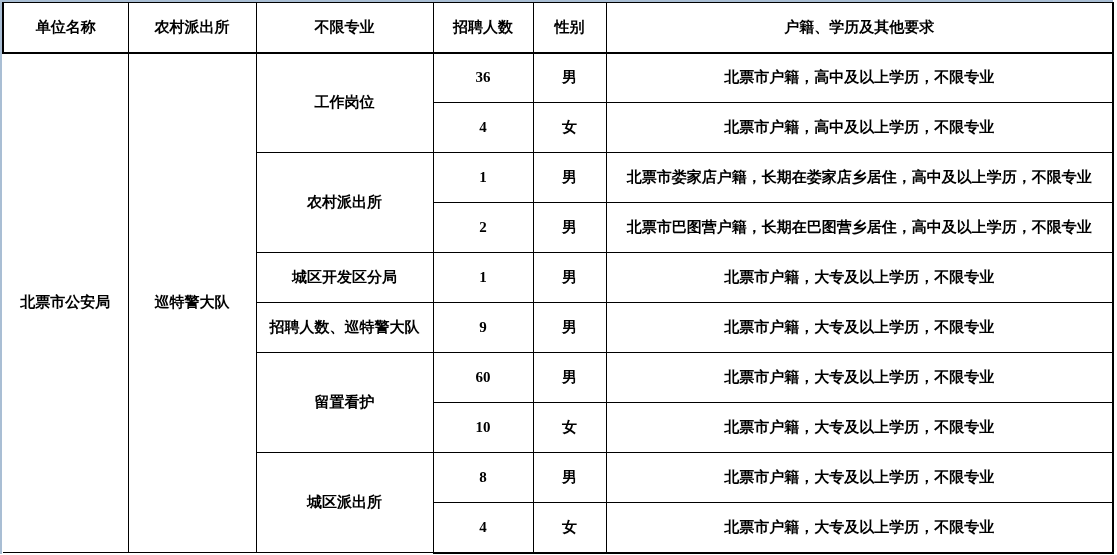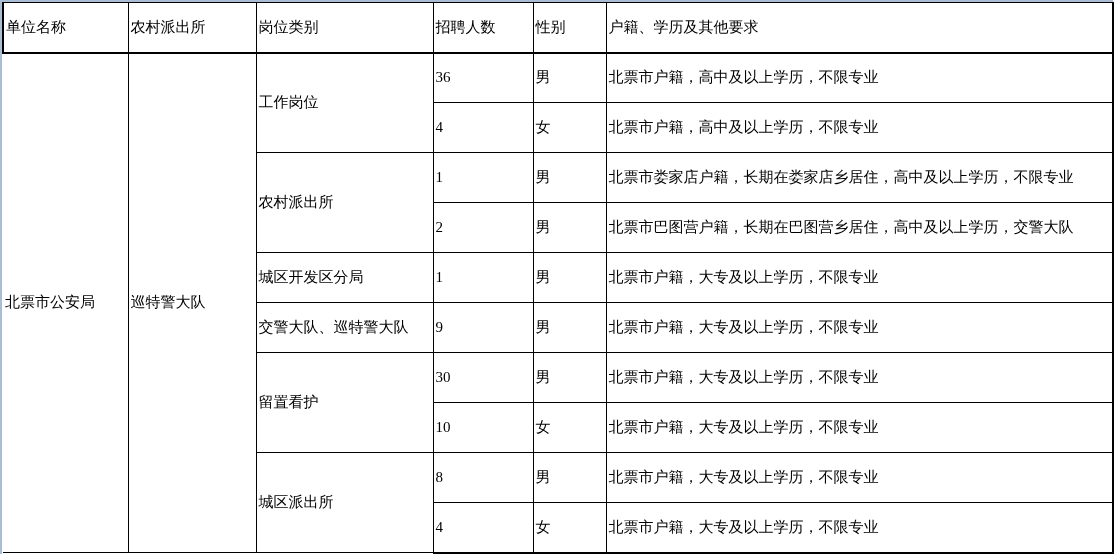--- a/index.html
+++ b/index.html
@@ -28,26 +28,26 @@
     border-left: 2px solid #a9bed4;
   }
   table.recruit {
     border-collapse: collapse;
     table-layout: fixed;
     width: 1110px;
     margin: 0;
   }
   .recruit th, .recruit td {
     border: 1px solid #000000;
-    text-align: left;
+    text-align: center;
     vertical-align: middle;
     padding: 0 2px;
     overflow: hidden;
     white-space: nowrap;
-    font-weight: normal;
+    font-weight: bold;
     font-size: 15px;
     background: #ffffff;
   }
   .recruit thead tr { height: 50px; }
   .recruit tbody tr { height: 50px; }
   .recruit thead th {
     border-bottom: 2px solid #000000;
     font-size: 15px;
   }
   .recruit thead th:first-child { border-left: 2px solid #000000; }
@@ -76,21 +76,21 @@
         <col style="width:128px">
         <col style="width:177px">
         <col style="width:100px">
         <col style="width:73px">
         <col style="width:507px">
       </colgroup>
       <thead>
         <tr>
           <th>单位名称</th>
           <th>农村派出所</th>
-          <th>岗位类别</th>
+          <th>不限专业</th>
           <th>招聘人数</th>
           <th>性别</th>
           <th>户籍、学历及其他要求</th>
         </tr>
       </thead>
       <tbody>
         <tr>
           <td class="cell-unit" rowspan="10">北票市公安局</td>
           <td class="cell-category" rowspan="10">巡特警大队</td>
           <td class="cell-position" rowspan="2">工作岗位</td>
@@ -105,37 +105,37 @@
         </tr>
         <tr>
           <td class="cell-position" rowspan="2">农村派出所</td>
           <td class="cell-count">1</td>
           <td class="cell-gender">男</td>
           <td class="cell-req">北票市娄家店户籍，长期在娄家店乡居住，高中及以上学历，不限专业</td>
         </tr>
         <tr>
           <td class="cell-count">2</td>
           <td class="cell-gender">男</td>
-          <td class="cell-req">北票市巴图营户籍，长期在巴图营乡居住，高中及以上学历，交警大队</td>
+          <td class="cell-req">北票市巴图营户籍，长期在巴图营乡居住，高中及以上学历，不限专业</td>
         </tr>
         <tr>
           <td class="cell-position">城区开发区分局</td>
           <td class="cell-count">1</td>
           <td class="cell-gender">男</td>
           <td class="cell-req">北票市户籍，大专及以上学历，不限专业</td>
         </tr>
         <tr>
-          <td class="cell-position">交警大队、巡特警大队</td>
+          <td class="cell-position">招聘人数、巡特警大队</td>
           <td class="cell-count">9</td>
           <td class="cell-gender">男</td>
           <td class="cell-req">北票市户籍，大专及以上学历，不限专业</td>
         </tr>
         <tr>
           <td class="cell-position" rowspan="2">留置看护</td>
-          <td class="cell-count">30</td>
+          <td class="cell-count">60</td>
           <td class="cell-gender">男</td>
           <td class="cell-req">北票市户籍，大专及以上学历，不限专业</td>
         </tr>
         <tr>
           <td class="cell-count">10</td>
           <td class="cell-gender">女</td>
           <td class="cell-req">北票市户籍，大专及以上学历，不限专业</td>
         </tr>
         <tr>
           <td class="cell-position" rowspan="2">城区派出所</td>

